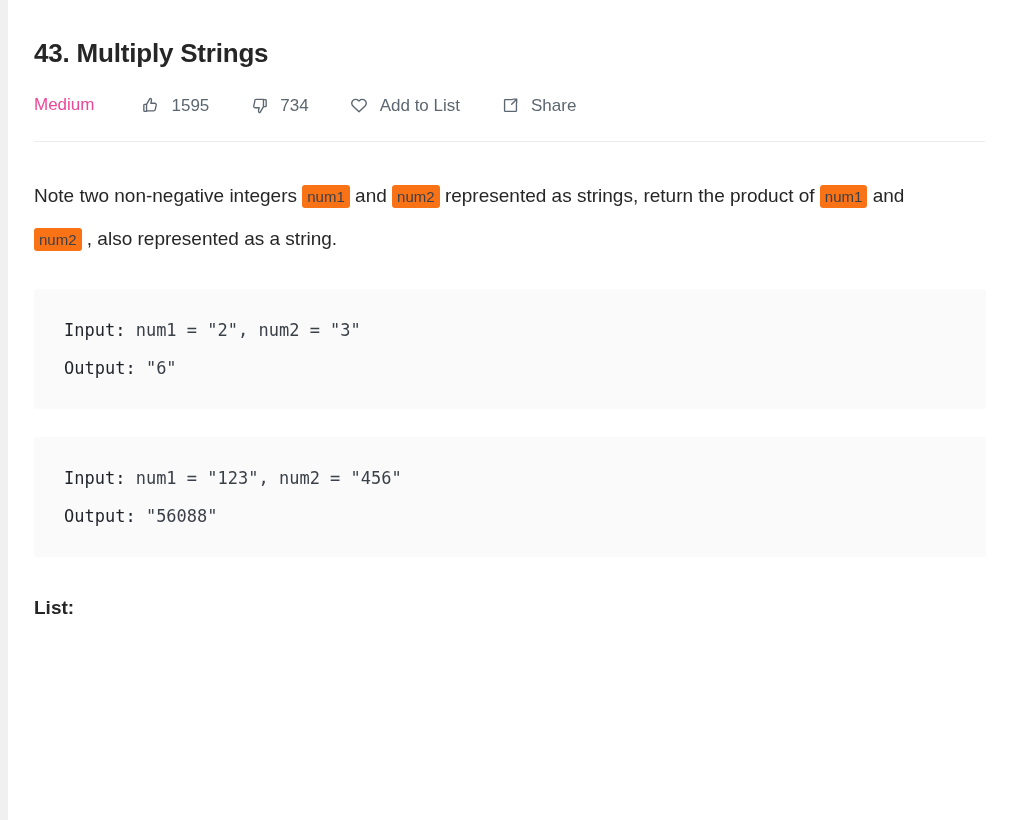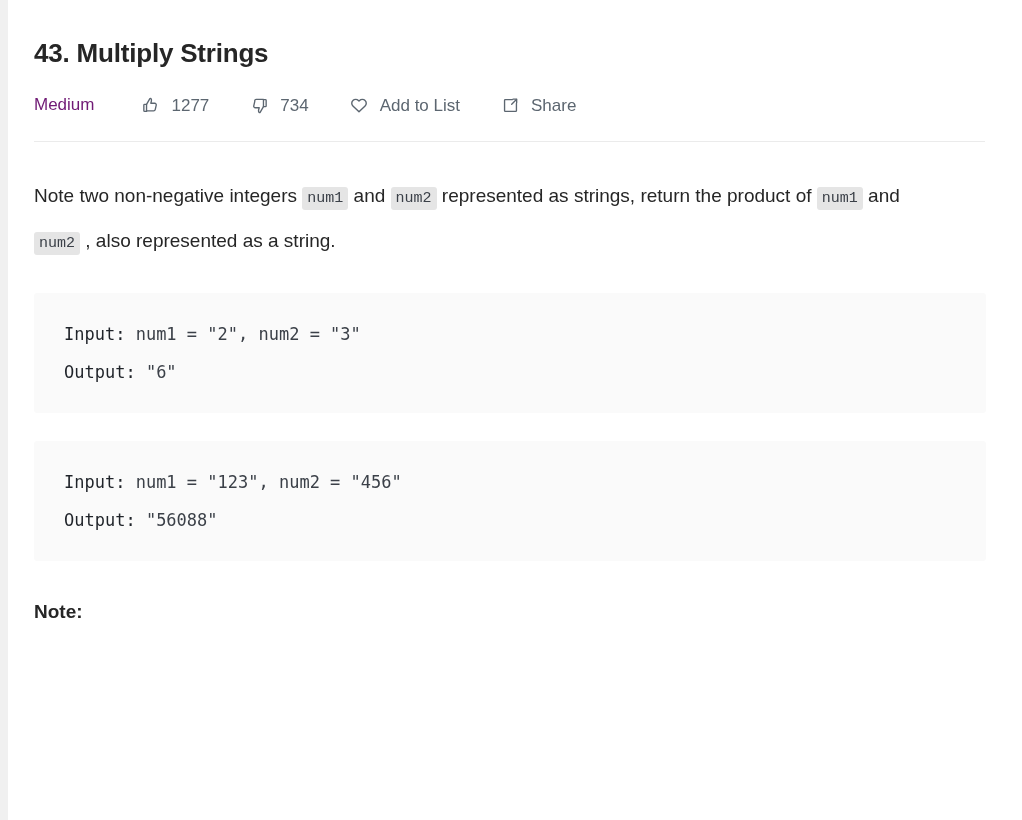--- a/index.html
+++ b/index.html
@@ -51,21 +51,21 @@
   
   .meta-row {
     display: flex;
     align-items: center;
     margin-top: 24px;
     height: 24px;
   }
 
   .difficulty {
     font-size: 17px;
-    color: #701a75;
+    color: #ec4899;
     margin-right: 46px;
     white-space: nowrap;
   }
 
   .meta-action {
     display: flex;
     align-items: center;
     margin-right: 40px;
     color: #5c6670;
     font-size: 17px;
@@ -96,23 +96,23 @@
   
   .description {
     margin-top: 33px;
     font-size: 19px;
     line-height: 42px;
     color: #262626;
     max-width: 905px;
   }
 
   code.inline {
-    font-family: Liberation Mono, monospace;
+    font-family: Liberation Sans, sans-serif;
     font-size: 15px;
-    background: #e5e5e5;
+    background: #f97316;
     color: #3b4048;
     padding: 3px 5px;
     border-radius: 3px;
     white-space: nowrap;
   }
 
   
   .example-heading {
     font-size: 19px;
     font-weight: bold;
@@ -156,21 +156,21 @@
 
     <span class="difficulty">Medium</span>
 
     <div class="meta-action">
       <span class="icon">
         <svg width="19" height="19" viewBox="0 0 24 24" fill="none" stroke="#5c6670" stroke-width="1.7" stroke-linecap="round" stroke-linejoin="round">
           <path d="M7 10.5v9H4.6a1 1 0 0 1-1-1v-7a1 1 0 0 1 1-1H7z"></path>
           <path d="M7 10.5l4.2-7.1a.9.9 0 0 1 1.6.2l.2.6a4 4 0 0 1 .1 2.2l-.7 2.8h4.9a2 2 0 0 1 1.95 2.45l-1.3 5.6a2 2 0 0 1-1.95 1.55H7"></path>
         </svg>
       </span>
-      <span class="meta-label">1277</span>
+      <span class="meta-label">1595</span>
     </div>
 
     <div class="meta-action">
       <span class="icon">
         <svg width="19" height="19" viewBox="0 0 24 24" fill="none" stroke="#5c6670" stroke-width="1.7" stroke-linecap="round" stroke-linejoin="round">
           <path d="M17 13.5v-9h2.4a1 1 0 0 1 1 1v7a1 1 0 0 1-1 1H17z"></path>
           <path d="M17 13.5l-4.2 7.1a.9.9 0 0 1-1.6-.2l-.2-.6a4 4 0 0 1-.1-2.2l.7-2.8H6.7a2 2 0 0 1-1.95-2.45l1.3-5.6A2 2 0 0 1 8 4.2h9"></path>
         </svg>
       </span>
       <span class="meta-label">734</span>
@@ -201,15 +201,15 @@
   <div class="divider"></div>
 
   <p class="description"><span>Note two non-negative integers </span><code class="inline">num1</code><span> and </span><code class="inline">num2</code><span> represented as strings, return the product of </span><code class="inline">num1</code><span> and </span><code class="inline">num2</code><span> , also represented as a string.</span></p>
 
   <div class="code-block"><span class="lbl">Input:</span><span> num1 = "2", num2 = "3"</span>
 <span class="lbl">Output:</span><span> "6"</span></div>
 
   <div class="code-block"><span class="lbl">Input:</span><span> num1 = "123", num2 = "456"</span>
 <span class="lbl">Output:</span><span> "56088"</span></div>
 
-  <h3 class="note-heading">Note:</h3>
+  <h3 class="note-heading">List:</h3>
 
 </div>
 
 </body></html>

